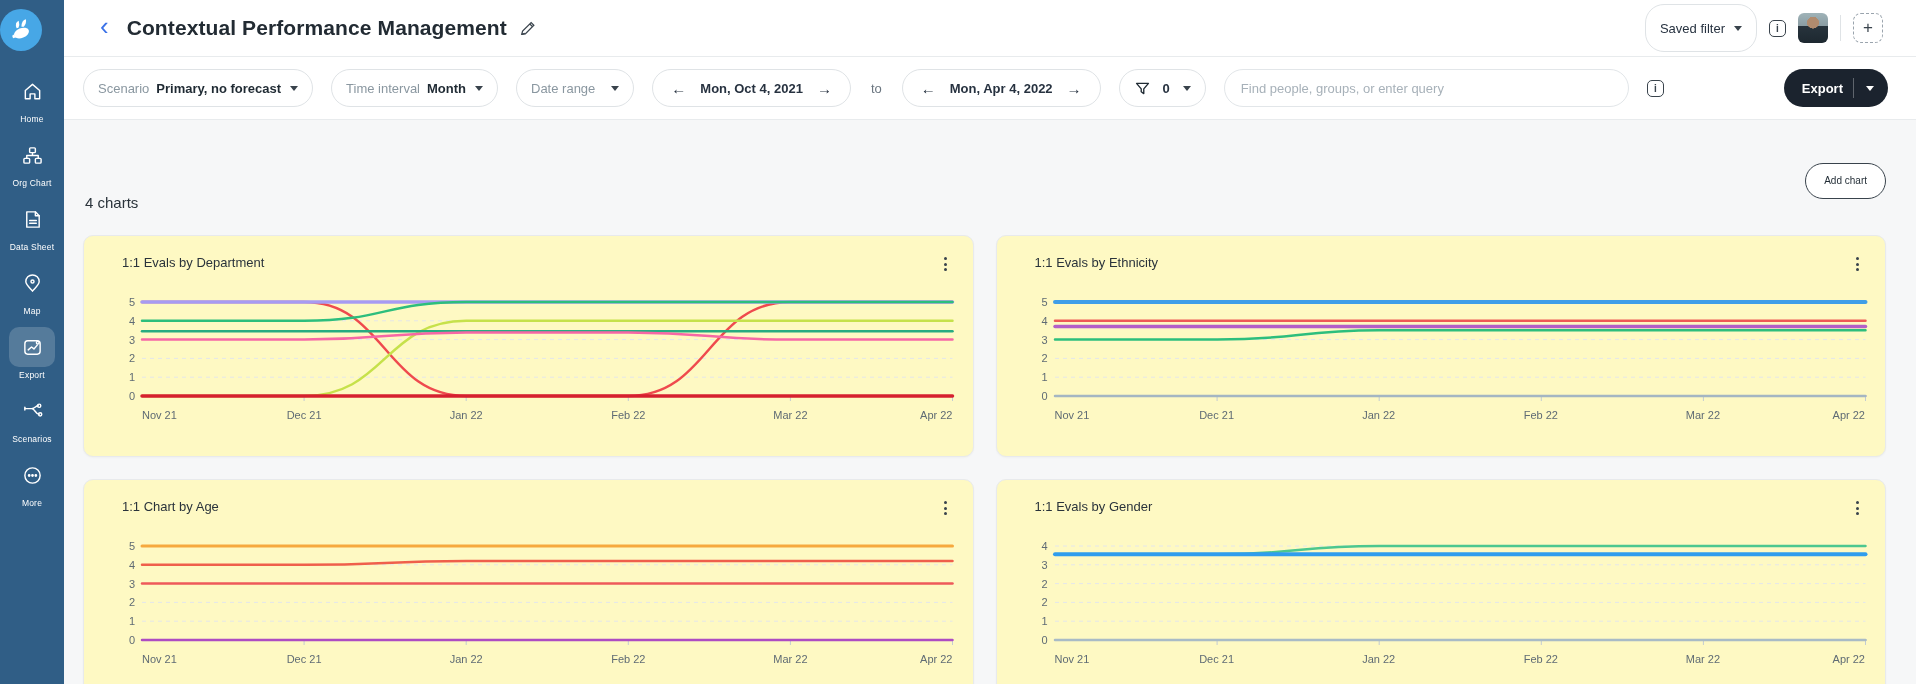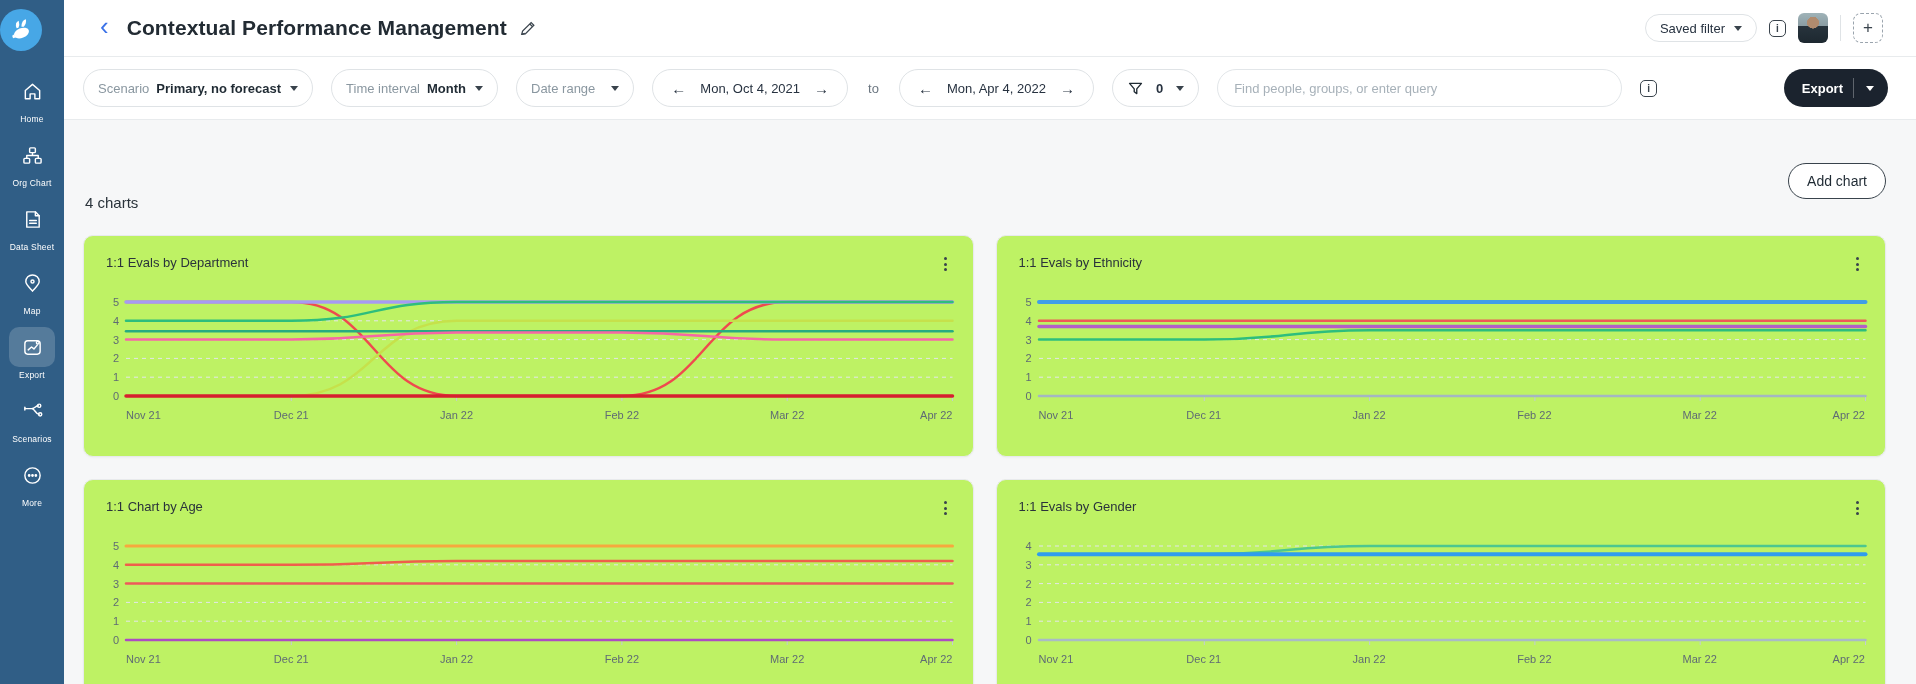--- a/index.html
+++ b/index.html
@@ -20,56 +20,56 @@
   
   .main { flex:1; display:flex; flex-direction:column; min-width:0; }
 
   
   .header { height:57px; background:#ffffff; border-bottom:1px solid #e8ebed; display:flex; align-items:center; padding:0 33px 0 36px; flex:0 0 57px; }
   .back-btn { color:#3b72e8; font-size:26px; line-height:20px; cursor:pointer; margin-right:18px; font-weight:400; transform:translateY(-2px); }
   .page-title { font-size:21px; font-weight:700; color:#222b33; letter-spacing:0.1px; }
   .edit-btn { margin-left:12px; cursor:pointer; display:flex; }
   .edit-btn svg { stroke:#39434c; fill:none; stroke-width:1.4; }
   .header-right { margin-left:auto; display:flex; align-items:center; gap:12px; }
-  .pill { background:#fff; border:1px solid #dfe3e6; border-radius:19px; height:28px; display:flex; align-items:center; padding:0 14px; font-size:13px; color:#273240; cursor:pointer; white-space:nowrap; }
+  .pill { background:#fff; border:1px solid #dfe3e6; border-radius:19px; height:48px; display:flex; align-items:center; padding:0 14px; font-size:13px; color:#273240; cursor:pointer; white-space:nowrap; }
   .caret { width:0; height:0; border-left:4px solid transparent; border-right:4px solid transparent; border-top:5px solid #39434c; margin-left:9px; }
   .info-chip { width:17px; height:17px; border:1.6px solid #39434c; border-radius:5px; display:flex; align-items:center; justify-content:center; font-size:10px; font-weight:700; color:#39434c; cursor:pointer; }
   .avatar { width:30px; height:30px; border-radius:6px; cursor:pointer;
     background: radial-gradient(circle at 50% 32%, #b08b6e 0 23%, rgba(0,0,0,0) 24%),
                 linear-gradient(180deg,#9fb3b8 0%,#8b9da3 42%,#27333c 45%,#1d2830 100%); }
   .vdiv { width:1px; height:26px; background:#dfe3e6; }
   .add-dashed { width:30px; height:30px; border:1.5px dashed #9aa4ad; border-radius:8px; display:flex; align-items:center; justify-content:center; font-size:17px; color:#39434c; cursor:pointer; background:#fff; }
 
   
   .filterbar { height:63px; background:#ffffff; border-bottom:1px solid #e8ebed; display:flex; align-items:center; padding:0 28px 0 19px; gap:18px; flex:0 0 63px; }
   .pill .lbl { color:#8a97a0; margin-right:7px; }
   .pill .val { color:#1f2a33; font-weight:600; }
   .pill.h38 { height:38px; border-radius:19px; }
   .arrow { font-size:15px; color:#273240; cursor:pointer; padding:0 4px; }
-  .date-val { font-weight:400; margin:0 10px; }
+  .date-val { font-weight:700; margin:0 10px; }
   .to-label { color:#6b7680; font-size:13px; margin:0 2px; }
   .funnel-pill { gap:4px; }
   .funnel-pill svg { stroke:#1f2a33; fill:none; stroke-width:1.6; stroke-linejoin:round; }
   .funnel-count { font-weight:600; margin-left:8px; }
   .search { flex:0 1 405px; min-width:240px; height:38px; border:1px solid #e2e6e9; border-radius:19px; background:#fff; display:flex; align-items:center; padding:0 16px; }
   .search input { border:none; outline:none; width:100%; font-size:13px; color:#273240; font-family:"Liberation Sans", sans-serif; background:transparent; }
   .search input::placeholder { color:#a7b1b9; }
   .export-btn { margin-left:auto; height:38px; border-radius:19px; display:flex; align-items:center; padding:0 6px 0 18px; cursor:pointer; }
   .export-btn .xlabel { color:#fff; font-size:13px; font-weight:700; }
   .export-btn .xdiv { width:1px; height:20px; background:rgba(255,255,255,0.3); margin:0 10px; }
   .export-btn .caret { border-top-color:#ffffff; margin:0 8px 0 2px; }
 
   
   .content { flex:1; padding:0 30px 0 19px; overflow:hidden; }
   .content-head { display:flex; align-items:center; justify-content:space-between; margin:30px 0 24px; padding-left:2px; }
   .count-label { font-size:15px; color:#2a333b;margin-top:44px; }
-  .add-chart-btn { background:#fff; border:1px solid #39434c; border-radius:18px; height:36px; padding:0 18px; font-size:14px; color:#1f2a33; display:flex; align-items:center; cursor:pointer; }
+  .add-chart-btn { background:#fff; border:1px solid #39434c; border-radius:18px; height:36px; padding:0 18px; font-size:10px; color:#1f2a33; display:flex; align-items:center; cursor:pointer; }
 
   .grid { display:grid; grid-template-columns:1fr 1fr; gap:22px; }
-  .card { background:#bef264; border:1px solid #e8eaec; border-radius:10px; height:222px; padding:17px 20px 0 16px; box-shadow:0 1px 2px rgba(20,30,40,0.03); }
+  .card { background:#fef9c3; border:1px solid #e8eaec; border-radius:10px; height:222px; padding:17px 20px 0 32px; box-shadow:0 1px 2px rgba(20,30,40,0.03); }
   .card-head { display:flex; align-items:flex-start; justify-content:space-between; }
   .card-title { font-size:13px; color:#2a333b; padding-left:6px; padding-top:2px; }
   .kebab { display:flex; flex-direction:column; gap:2.5px; padding:4px 6px; cursor:pointer; }
   .kebab i { width:3px; height:3px; border-radius:50%; background:#39434c; display:block; }
 
   .plot-wrap { display:flex; margin-top:24px; }
   .ylabels { width:26px; position:relative; height:104px; flex:0 0 26px; }
   .ylabels span { position:absolute; right:7px; transform:translateY(-50%); font-size:11px; color:#5f6b74; }
   .plot-area { flex:1; min-width:0; }
   .plot-area svg { width:100%; height:104px; display:block; overflow:visible; }

